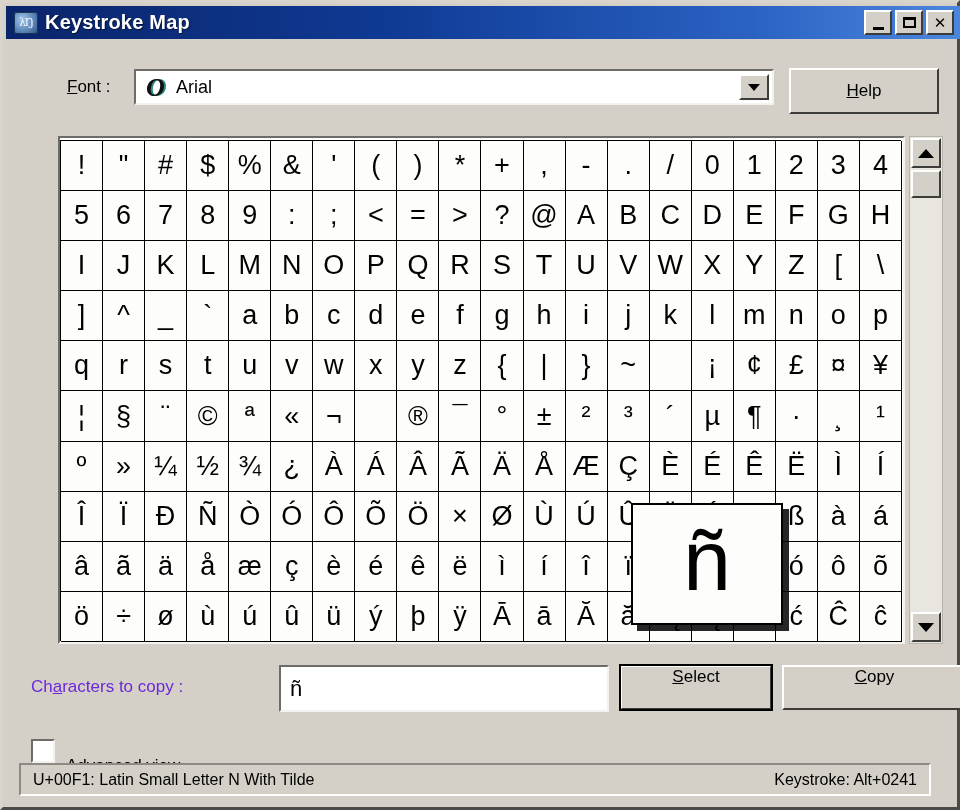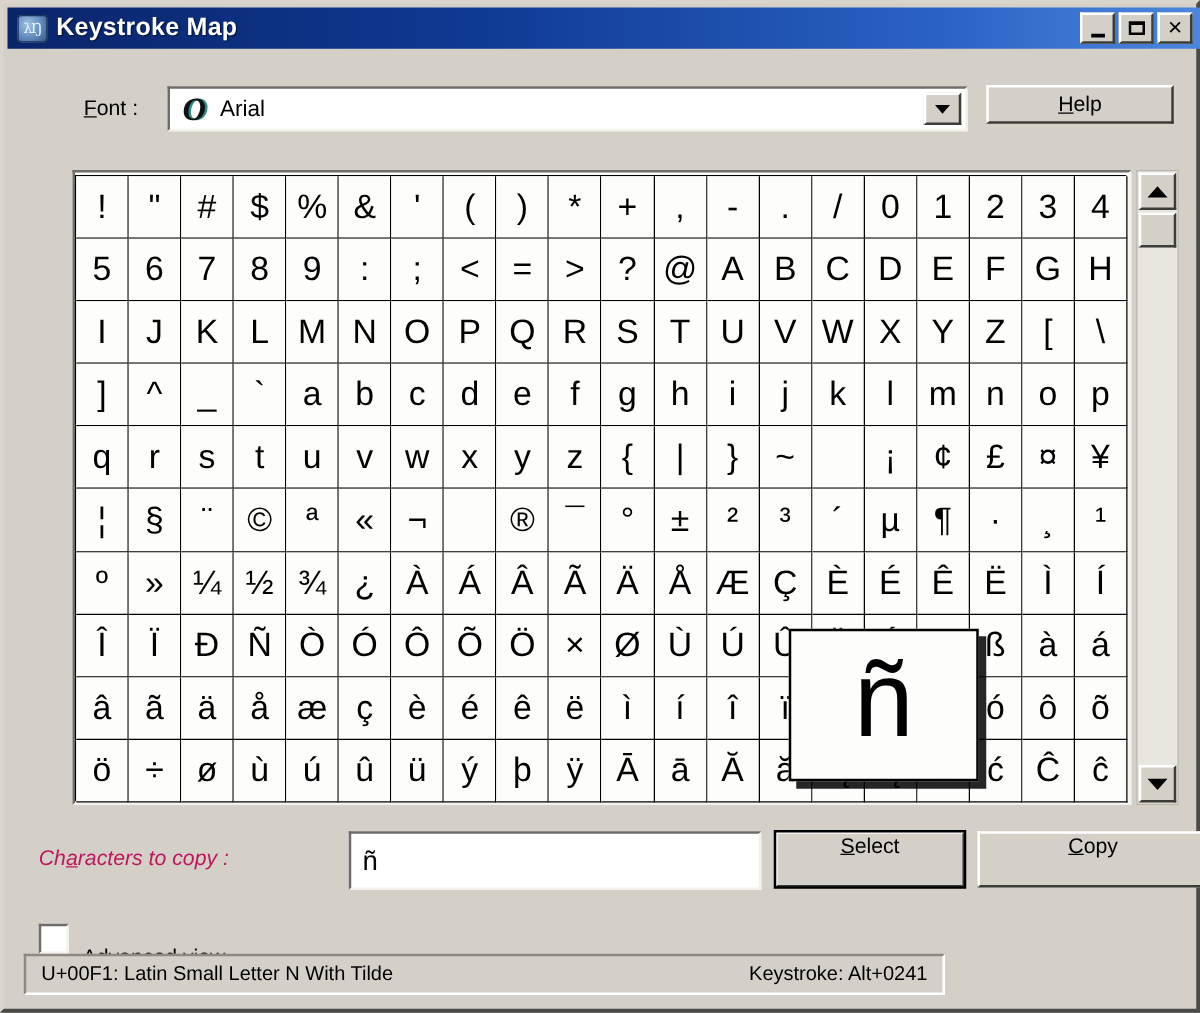--- a/index.html
+++ b/index.html
@@ -149,21 +149,21 @@
   #font-arrow span {
     width: 0; height: 0;
     border-left: 6px solid transparent;
     border-right: 6px solid transparent;
     border-top: 7px solid #000;
   }
 
   #help-button {
     position: absolute;
     left: 786px; top: 65px;
-    width: 150px; height: 31px;
+    width: 150px; height: 46px;
     background: #d4d0c8;
     border-left: 2px solid #ffffff;
     border-top: 2px solid #ffffff;
     border-right: 2px solid #3c3c3a;
     border-bottom: 2px solid #3c3c3a;
     box-sizing: border-box;
     font-size: 17px; color: #000;
     display: flex; align-items: center; justify-content: center;
   }
   #help-button u { text-decoration: underline; }
@@ -273,21 +273,21 @@
     border-top: 2px solid #ffffff;
     border-right: 2px solid #3c3c3a;
     border-bottom: 2px solid #3c3c3a;
     box-sizing: border-box;
   }
 
   
   #copy-label {
     position: absolute;
     left: 28px; top: 674px;
-    font-size: 17px; color: #be185d; font-style: italic;
+    font-size: 17px; color: #6d28d9;
   }
   #copy-label u { text-decoration: underline; }
 
   #copy-input {
     position: absolute;
     left: 276px; top: 662px;
     width: 330px; height: 47px;
     background: #ffffff;
     box-sizing: border-box;
     border-left: 2px solid #6e6c68;
@@ -339,21 +339,21 @@
   #advanced-label {
     margin-left: 11px;
     font-size: 17px; color: #000; margin-top: 31px;
   }
   #advanced-label u { text-decoration: underline; }
 
   
   #statusbar {
     position: absolute;
     left: 16px; top: 760px;
-    width: 737px; height: 33px;
+    width: 912px; height: 33px;
     background: #d4d0c8;
     box-sizing: border-box;
     border-left: 2px solid #8d8a84;
     border-top: 2px solid #8d8a84;
     border-right: 2px solid #ffffff;
     border-bottom: 2px solid #ffffff;
     display: flex;
     align-items: center;
     justify-content: space-between;
     padding: 0 12px;

